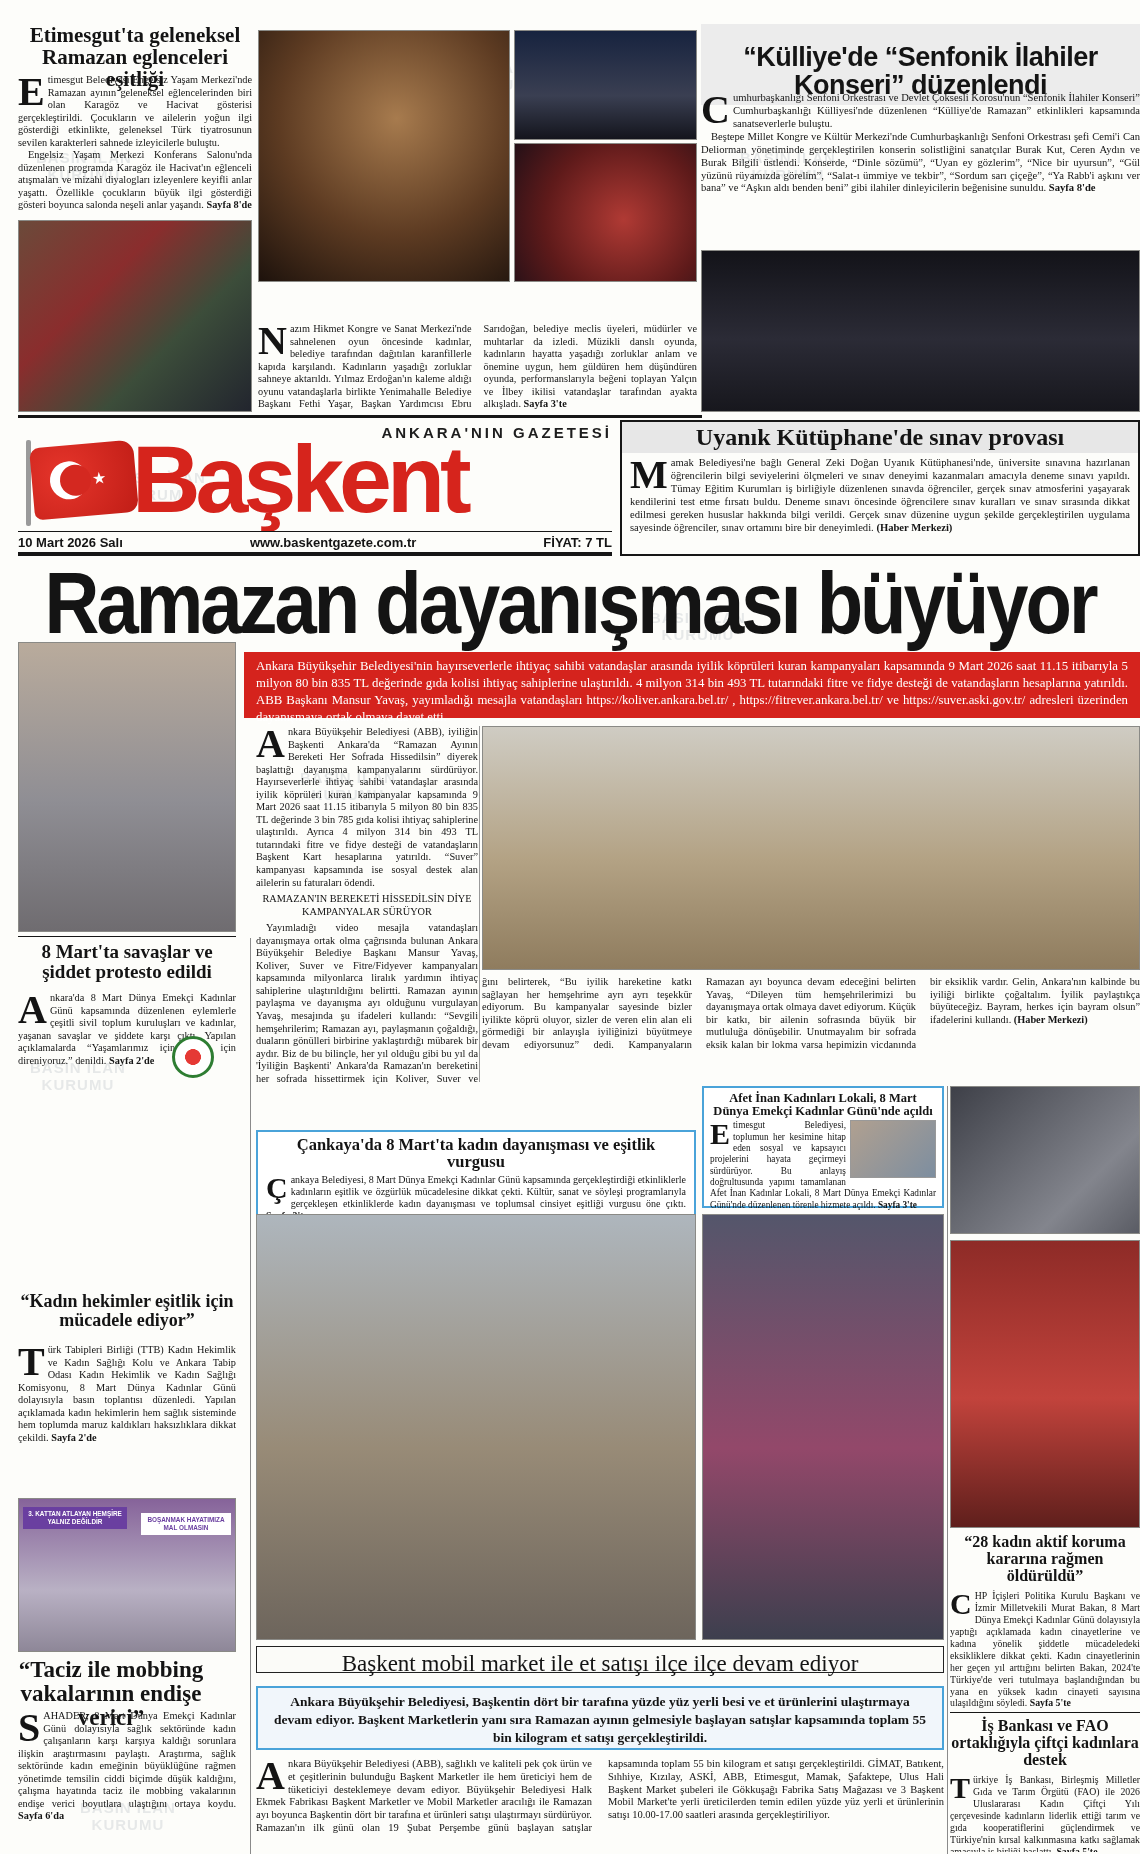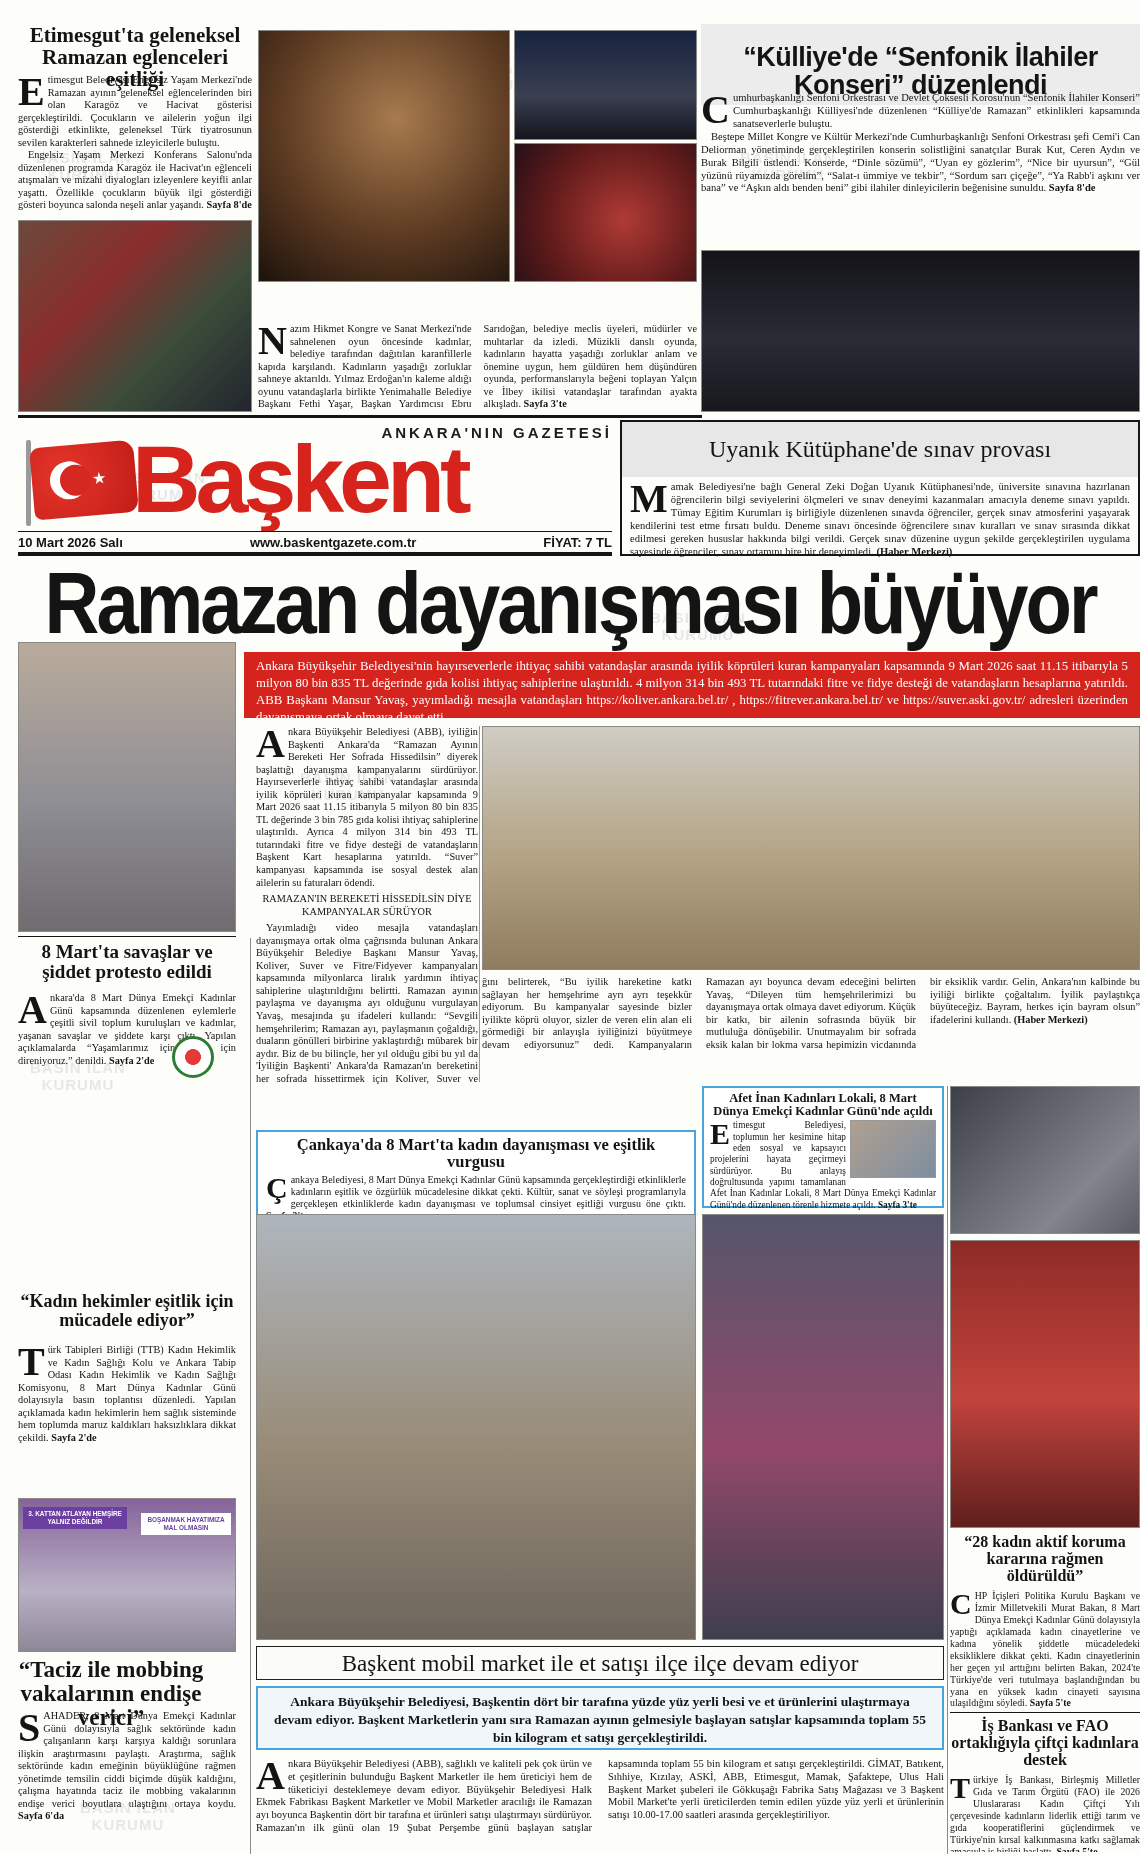--- a/index.html
+++ b/index.html
@@ -102,21 +102,21 @@
   <div class="abs sans" style="left:132px;top:432px;width:490px;font-weight:700;font-size:95px;line-height:1;letter-spacing:-5px;color:#d6241c;">Başkent</div>
   <div class="rule" style="left:18px;top:531px;width:594px;height:1px;"></div>
   <div class="abs sans" style="left:18px;top:535px;width:594px;display:flex;justify-content:space-between;font-weight:700;font-size:13px;">
     <span>10 Mart 2026 Salı</span>
     <span>www.baskentgazete.com.tr</span>
     <span>FİYAT: 7 TL</span>
   </div>
   <div class="rule" style="left:18px;top:552px;width:594px;height:4px;"></div>
 
   <div class="abs" style="left:620px;top:420px;width:520px;height:136px;border:2px solid #161616;box-sizing:border-box;">
-    <div class="hl" style="font-size:24px;font-weight:400;background:#e7e7e7;padding:15px 0;">Uyanık Kütüphane'de sınav provası</div>
+    <div class="hl" style="font-size:24px;font-weight:700;background:#e7e7e7;padding:3px 0;">Uyanık Kütüphane'de sınav provası</div>
     <div class="bt" style="padding:4px 8px;font-size:10.6px;">
       <p><span class="dc">M</span><span>amak Belediyesi'ne bağlı General Zeki Doğan Uyanık Kütüphanesi'nde, üniversite sınavına hazırlanan öğrencilerin bilgi seviyelerini ölçmeleri ve sınav deneyimi kazanmaları amacıyla deneme sınavı yapıldı. Tümay Eğitim Kurumları iş birliğiyle düzenlenen sınavda öğrenciler, gerçek sınav atmosferini yaşayarak kendilerini test etme fırsatı buldu. Deneme sınavı öncesinde öğrencilere sınav kuralları ve sınav sırasında dikkat edilmesi gereken hususlar hakkında bilgi verildi. Gerçek sınav düzenine uygun şekilde gerçekleştirilen uygulama sayesinde öğrenciler, sınav ortamını bire bir deneyimledi.</span> <span class="ref">(Haber Merkezi)</span></p>
     </div>
   </div>
 
   <div class="abs sans" style="left:0;top:560px;width:1140px;text-align:center;font-weight:700;font-size:76px;line-height:1;letter-spacing:-3px;transform:scale(1,1.14);transform-origin:top;">Ramazan dayanışması büyüyor</div>
 
   <div class="photo ph-march" style="left:18px;top:642px;width:218px;height:290px;"></div>
 
   <div class="abs" style="left:244px;top:652px;width:896px;height:66px;background:#d5231d;color:#fff;box-sizing:border-box;padding:6px 12px;font-size:12.8px;line-height:1.32;text-align:justify;">Ankara Büyükşehir Belediyesi'nin hayırseverlerle ihtiyaç sahibi vatandaşlar arasında iyilik köprüleri kuran kampanyaları kapsamında 9 Mart 2026 saat 11.15 itibarıyla 5 milyon 80 bin 835 TL değerinde gıda kolisi ihtiyaç sahiplerine ulaştırıldı. 4 milyon 314 bin 493 TL tutarındaki fitre ve fidye desteği de vatandaşların hesaplarına yatırıldı. ABB Başkanı Mansur Yavaş, yayımladığı mesajla vatandaşları https://koliver.ankara.bel.tr/ , https://fitrever.ankara.bel.tr/ ve https://suver.aski.gov.tr/ adresleri üzerinden dayanışmaya ortak olmaya davet etti.</div>
@@ -169,21 +169,21 @@
     <div class="hl" style="font-size:12.5px;">Afet İnan Kadınları Lokali, 8 Mart Dünya Emekçi Kadınlar Günü'nde açıldı</div>
     <div class="bt" style="margin-top:2px;font-size:9.3px;">
       <span class="ph-opening" style="float:right;width:84px;height:56px;margin:0 0 2px 4px;border:1px solid #999;"></span>
       <p><span class="dc sm">E</span><span>timesgut Belediyesi, toplumun her kesimine hitap eden sosyal ve kapsayıcı projelerini hayata geçirmeyi sürdürüyor. Bu anlayış doğrultusunda yapımı tamamlanan Afet İnan Kadınlar Lokali, 8 Mart Dünya Emekçi Kadınlar Günü'nde düzenlenen törenle hizmete açıldı.</span> <span class="ref">Sayfa 3'te</span></p>
     </div>
   </div>
 
   <div class="photo ph-street" style="left:256px;top:1214px;width:440px;height:426px;"></div>
   <div class="photo ph-mall" style="left:702px;top:1214px;width:242px;height:426px;"></div>
 
-  <div class="abs hl" style="left:256px;top:1646px;width:688px;height:34px;font-weight:400;font-size:23px;line-height:34px;border:1px solid #222;box-sizing:border-box;background:#fbfbf8;">Başkent mobil market ile et satışı ilçe ilçe devam ediyor</div>
+  <div class="abs hl" style="left:256px;top:1646px;width:688px;height:27px;font-weight:400;font-size:23px;line-height:34px;border:1px solid #222;box-sizing:border-box;background:#fbfbf8;">Başkent mobil market ile et satışı ilçe ilçe devam ediyor</div>
   <div class="box-blue" style="left:256px;top:1686px;width:688px;height:64px;background:#f1f6fb;font-weight:700;font-size:13.5px;line-height:1.35;text-align:center;padding:5px 12px;">Ankara Büyükşehir Belediyesi, Başkentin dört bir tarafına yüzde yüz yerli besi ve et ürünlerini ulaştırmaya devam ediyor. Başkent Marketlerin yanı sıra Ramazan ayının gelmesiyle başlayan satışlar kapsamında toplam 55 bin kilogram et satışı gerçekleştirildi.</div>
   <div class="abs bt" style="left:256px;top:1758px;width:688px;height:94px;overflow:hidden;column-count:2;column-gap:16px;font-size:10.5px;">
     <p><span class="dc">A</span><span>nkara Büyükşehir Belediyesi (ABB), sağlıklı ve kaliteli pek çok ürün ve et çeşitlerinin bulunduğu Başkent Marketler ile hem üreticiyi hem de tüketiciyi desteklemeye devam ediyor. Büyükşehir Belediyesi Halk Ekmek Fabrikası Başkent Marketler ve Mobil Marketler aracılığı ile Ramazan ayı boyunca Başkentin dört bir tarafına et ürünleri satışı ulaştırmayı sürdürüyor. Ramazan'ın ilk günü olan 19 Şubat Perşembe günü başlayan satışlar kapsamında toplam 55 bin kilogram et satışı gerçekleştirildi. GİMAT, Batıkent, Sıhhiye, Kızılay, ASKİ, ABB, Etimesgut, Mamak, Şafaktepe, Ulus Hali Başkent Market şubeleri ile Gökkuşağı Fabrika Satış Mağazası ve 3 Başkent Mobil Market'te yerli üreticilerden temin edilen yüzde yüz yerli et ürünlerinin satışı 10.00-17.00 saatleri arasında gerçekleştiriliyor.</span></p>
   </div>
 
   <div class="rule" style="left:947px;top:1086px;width:1px;height:768px;background:#8a8a8a;"></div>
   <div class="photo ph-speaker" style="left:950px;top:1086px;width:190px;height:148px;"></div>
   <div class="photo ph-truck" style="left:950px;top:1240px;width:190px;height:288px;"></div>
 
   <div class="abs hl" style="left:950px;top:1534px;width:190px;font-size:16px;">“28 kadın aktif koruma kararına rağmen öldürüldü”</div>

